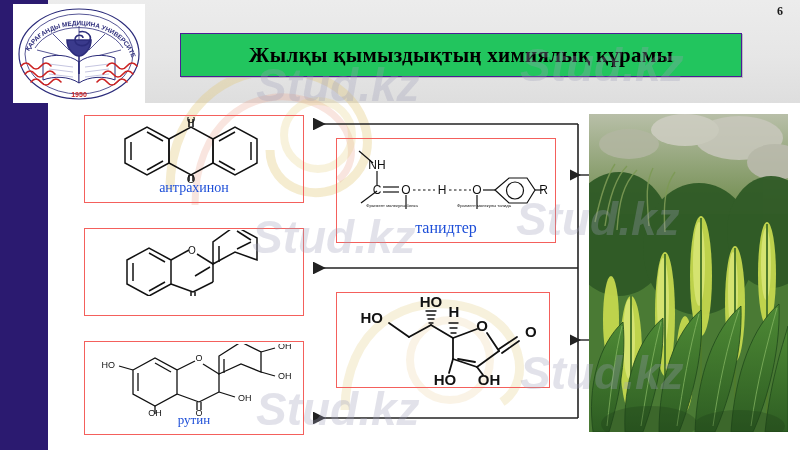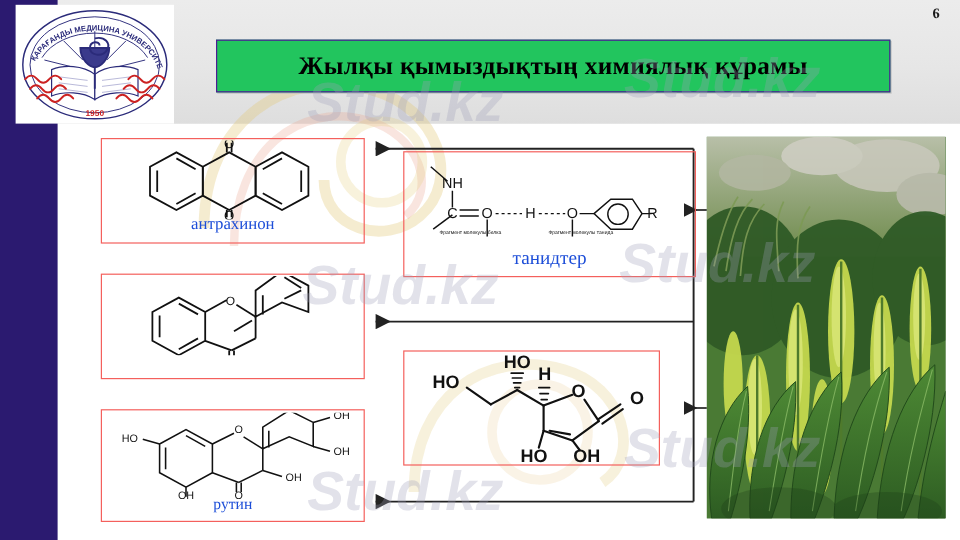--- a/index.html
+++ b/index.html
@@ -286,21 +286,21 @@
       <text class="chem" x="70" y="72" text-anchor="middle" font-size="9" fill="#111">OH</text>
       <text class="chem" x="193" y="5" text-anchor="start" font-size="9" fill="#111">OH</text>
       <text class="chem" x="193" y="35" text-anchor="start" font-size="9" fill="#111">OH</text>
       <text class="chem" x="153" y="57" text-anchor="start" font-size="9" fill="#111">OH</text>
       <text class="chem" x="114" y="17" text-anchor="middle" font-size="9" fill="#111">O</text>
       <text class="chem" x="114" y="72" text-anchor="middle" font-size="9" fill="#111">O</text>
     </svg>
     <span class="sbox-label" style="top:70px; font-size:13px;">рутин</span>
   </div>
 
-  <div class="sbox" style="left:336px; top:126px; width:244px; height:105px;">
+  <div class="sbox" style="left:336px; top:138px; width:220px; height:105px;">
     <svg width="212" height="82" viewBox="0 0 212 82" style="position:absolute;left:0;top:2px;">
       <g stroke="#111" stroke-width="1.2" fill="none">
 
         <path d="M22,10 L36,22"></path>
         <path d="M40,30 L40,44"></path>
         <path d="M40,50 L24,62"></path>
 
         <path d="M46,46 L62,46"></path>
         <path d="M46,51 L62,51"></path>
 

